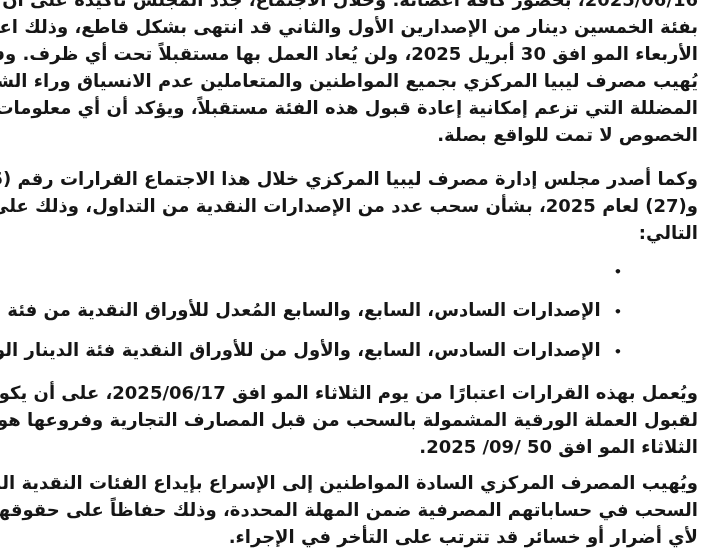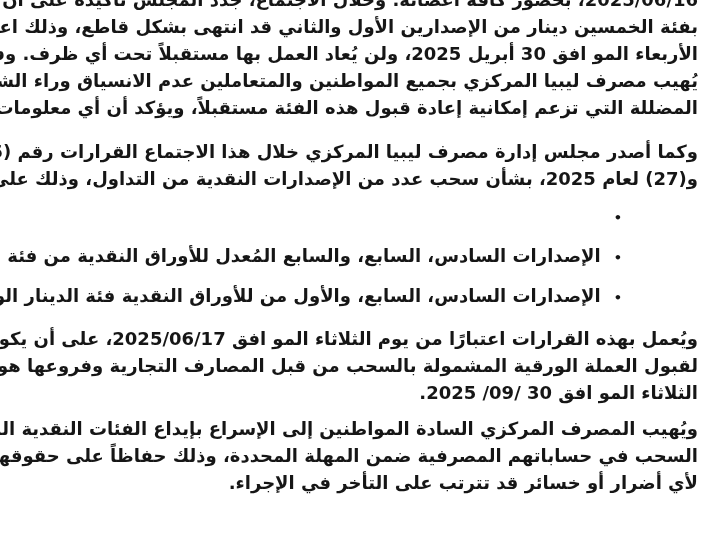--- a/index.html
+++ b/index.html
@@ -52,45 +52,47 @@
 <body style="background: rgb(255, 255, 255); color: rgb(22, 22, 22);">
 
 <div class="page">
 
   <div class="para p1">
     <div class="line">2025/06/16، بحضور كافة أعضائه. وخلال الاجتماع، جدد المجلس تأكيده على أن التعامل</div>
     <div class="line">بفئة الخمسين دينار من الإصدارين الأول والثاني قد انتهى بشكل قاطع، وذلك اعتباراً من يوم</div>
     <div class="line">الأربعاء المو افق 30 أبريل 2025، ولن يُعاد العمل بها مستقبلاً تحت أي ظرف. وفي هذا السياق،</div>
     <div class="line">يُهيب مصرف ليبيا المركزي بجميع المواطنين والمتعاملين عدم الانسياق وراء الشائعات أو الأخبار</div>
     <div class="line">المضللة التي تزعم إمكانية إعادة قبول هذه الفئة مستقبلاً، ويؤكد أن أي معلومات بهذا</div>
+    <div class="line">الخصوص لا تمت للواقع بصلة.</div>
   </div>
 
   <div class="para p2">
     <div class="line">وكما أصدر مجلس إدارة مصرف ليبيا المركزي خلال هذا الاجتماع القرارات رقم (25)، (26)،</div>
     <div class="line">و(27) لعام 2025، بشأن سحب عدد من الإصدارات النقدية من التداول، وذلك على النحو</div>
+    <div class="line">التالي:</div>
   </div>
 
   <div class="bullets">
     <div class="bullet">
       <span class="marker">•</span>
     </div>
     <div class="bullet">
       <span class="marker">•</span>
       <span class="btext">الإصدارات السادس، السابع، والسابع المُعدل للأوراق النقدية من فئة الخمسة دنانير.</span>
     </div>
     <div class="bullet">
       <span class="marker">•</span>
       <span class="btext">الإصدارات السادس، السابع، والأول من للأوراق النقدية فئة الدينار الواحد.</span>
     </div>
   </div>
 
   <div class="para p3">
     <div class="line">ويُعمل بهذه القرارات اعتبارًا من يوم الثلاثاء المو افق 2025/06/17، على أن يكون آخر موعد</div>
     <div class="line">لقبول العملة الورقية المشمولة بالسحب من قبل المصارف التجارية وفروعها هو نهاية دوام يوم</div>
-    <div class="line">الثلاثاء المو افق 30 /09/ 2025.</div>
+    <div class="line">الثلاثاء المو افق 50 /09/ 2025.</div>
   </div>
 
   <div class="para p4">
     <div class="line">ويُهيب المصرف المركزي السادة المواطنين إلى الإسراع بإيداع الفئات النقدية المشمولة بقرارات</div>
     <div class="line">السحب في حساباتهم المصرفية ضمن المهلة المحددة، وذلك حفاظاً على حقوقهم المالية وتجنباً</div>
     <div class="line">لأي أضرار أو خسائر قد تترتب على التأخر في الإجراء.</div>
   </div>
 
 </div>
 

